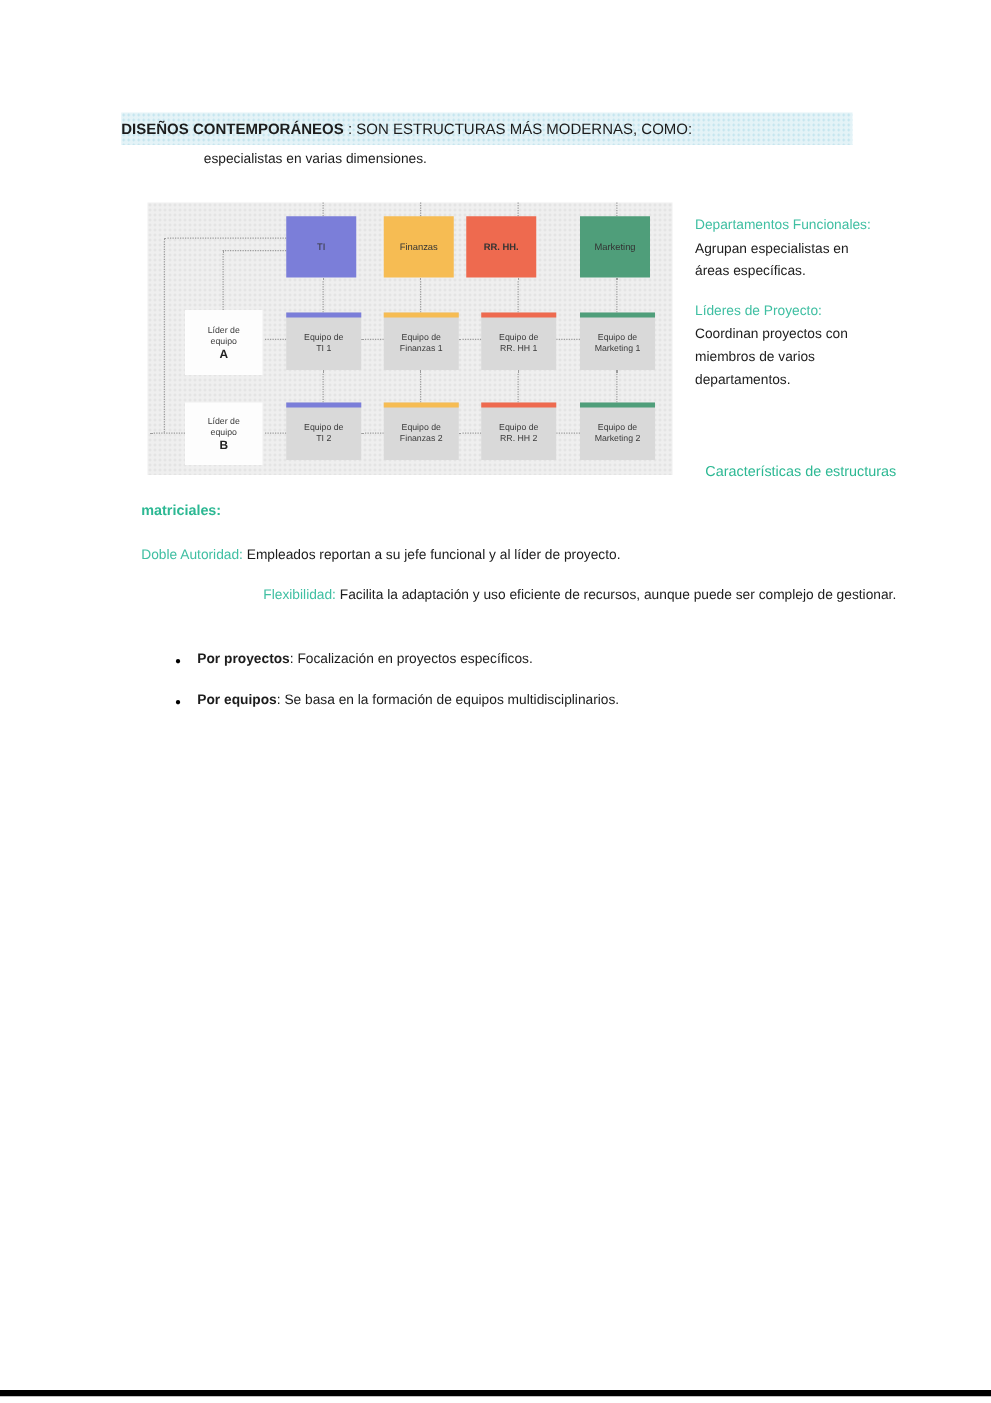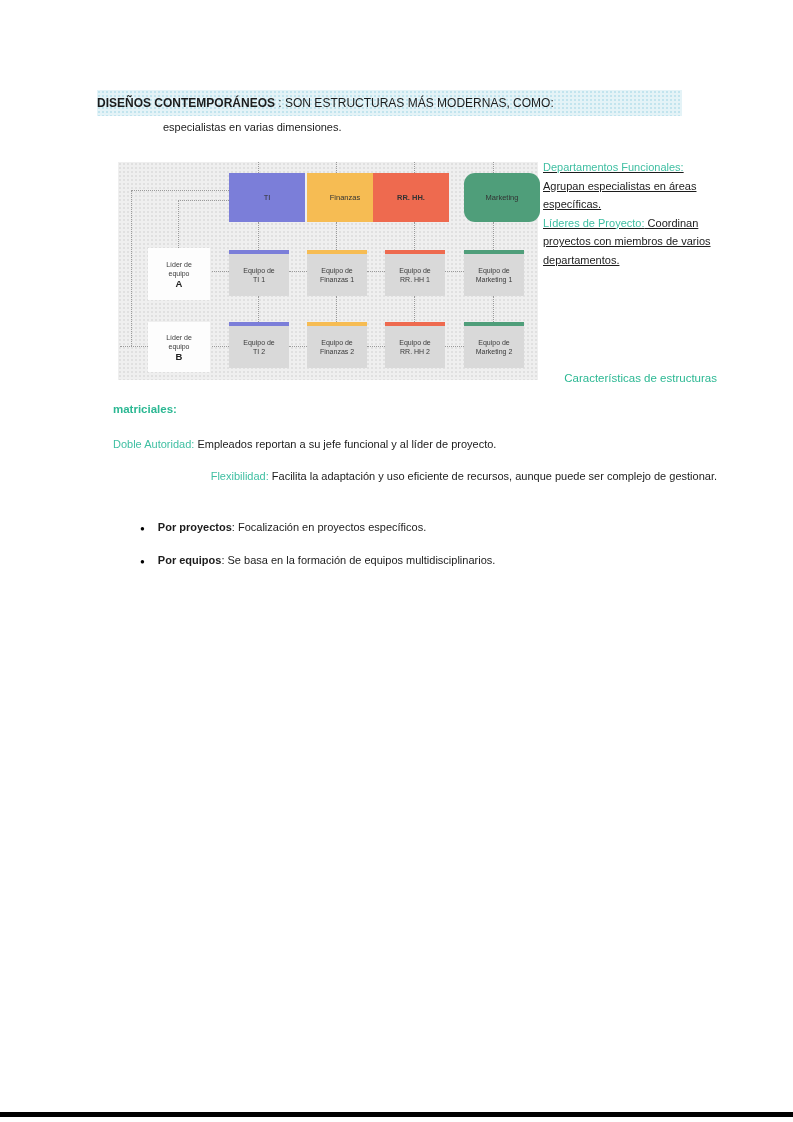--- a/index.html
+++ b/index.html
@@ -24,28 +24,28 @@
   .heading-band .h-bold{font-weight:bold;}
   .subline{position:absolute;left:163px;top:121px;font-size:11px;}
   
   .diagram{
     position:absolute;left:118px;top:162px;width:420px;height:218px;
     background:#efefef;
     background-image:radial-gradient(#e0e0e0 0.8px, transparent 0.9px);
     background-size:4px 4px;
   }
   .dept{
-    position:absolute;top:11px;width:76px;height:49px;
+    position:absolute;top:11px;width:56px;height:49px;
     display:flex;align-items:center;justify-content:center;
     font-size:7.5px;color:#333;
   }
   .d0{left:111px;background:#7b7ed9;}
   .d1{left:189px;background:#f6bc53;}
   .d2{left:255px;background:#ee6a4f;font-weight:bold;}
-  .d3{left:346px;background:#4f9e7a;border-radius:11px;}
+  .d3{left:346px;background:#4f9e7a;}
   .leader{
     position:absolute;left:30px;width:62px;
     background:#fdfdfd;
     display:flex;flex-direction:column;align-items:center;justify-content:center;
     font-size:7px;line-height:9px;color:#3a3a3a;text-align:center;
   }
   .leader-a{top:86px;height:52px;}
   .leader-b{top:160px;height:50px;}
   .leader .letter{font-size:9.5px;font-weight:bold;color:#222;margin-top:1px;}
   .team{
@@ -59,21 +59,21 @@
   .t1{left:189px;border-top:4px solid #f6bc53;}
   .t2{left:267px;border-top:4px solid #ee6a4f;}
   .t3{left:346px;border-top:4px solid #4f9e7a;}
   .hline{position:absolute;height:0;border-top:1.5px dotted #9b9b9b;}
   .vline{position:absolute;width:0;border-left:1.5px dotted #9b9b9b;}
   
   .annotations{
     position:absolute;left:543px;top:158px;width:176px;
     font-size:11px;line-height:18.5px;color:#1c1c1c;
   }
-  .annotations p{margin:0;text-decoration:underline;}
+  .annotations p{margin:13px;}
   .teal{color:#3fbfa2;}
   .carac-1{
     position:absolute;right:76px;top:372px;
     font-size:11.5px;font-weight:normal;color:#2cb893;
   }
   .carac-2{
     position:absolute;left:113px;top:403px;
     font-size:11.5px;font-weight:bold;color:#2cb893;
   }
   

